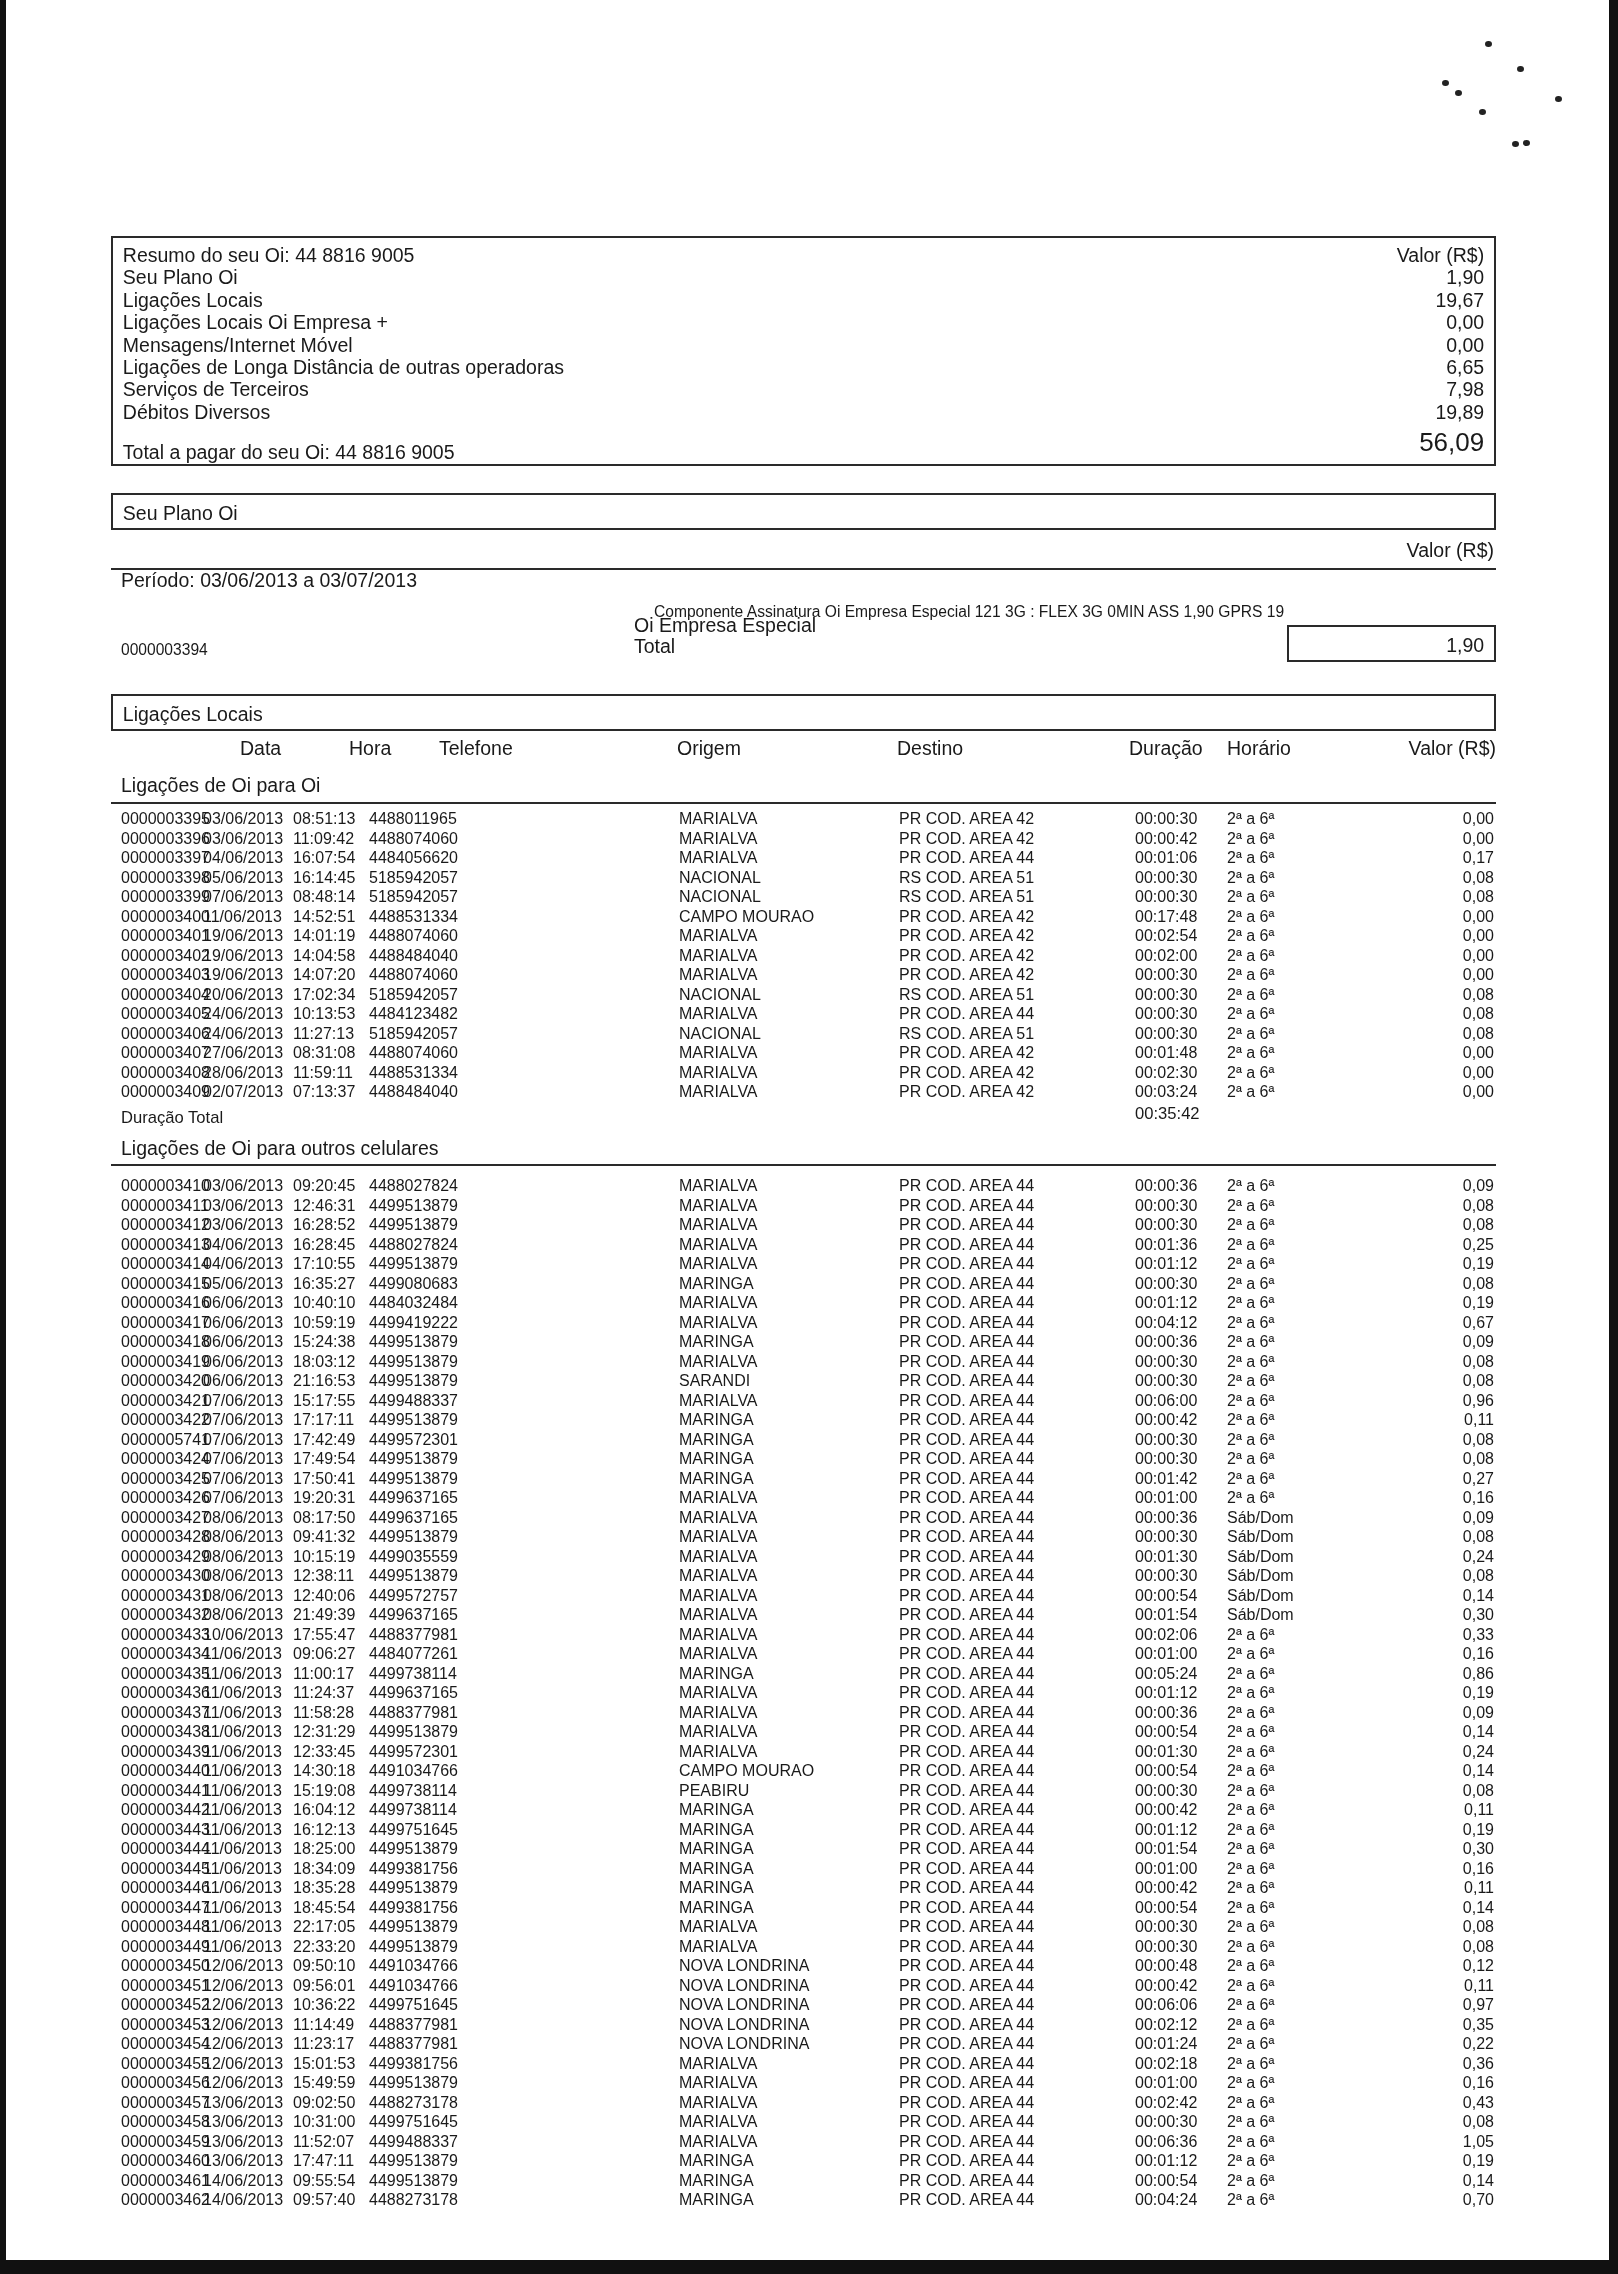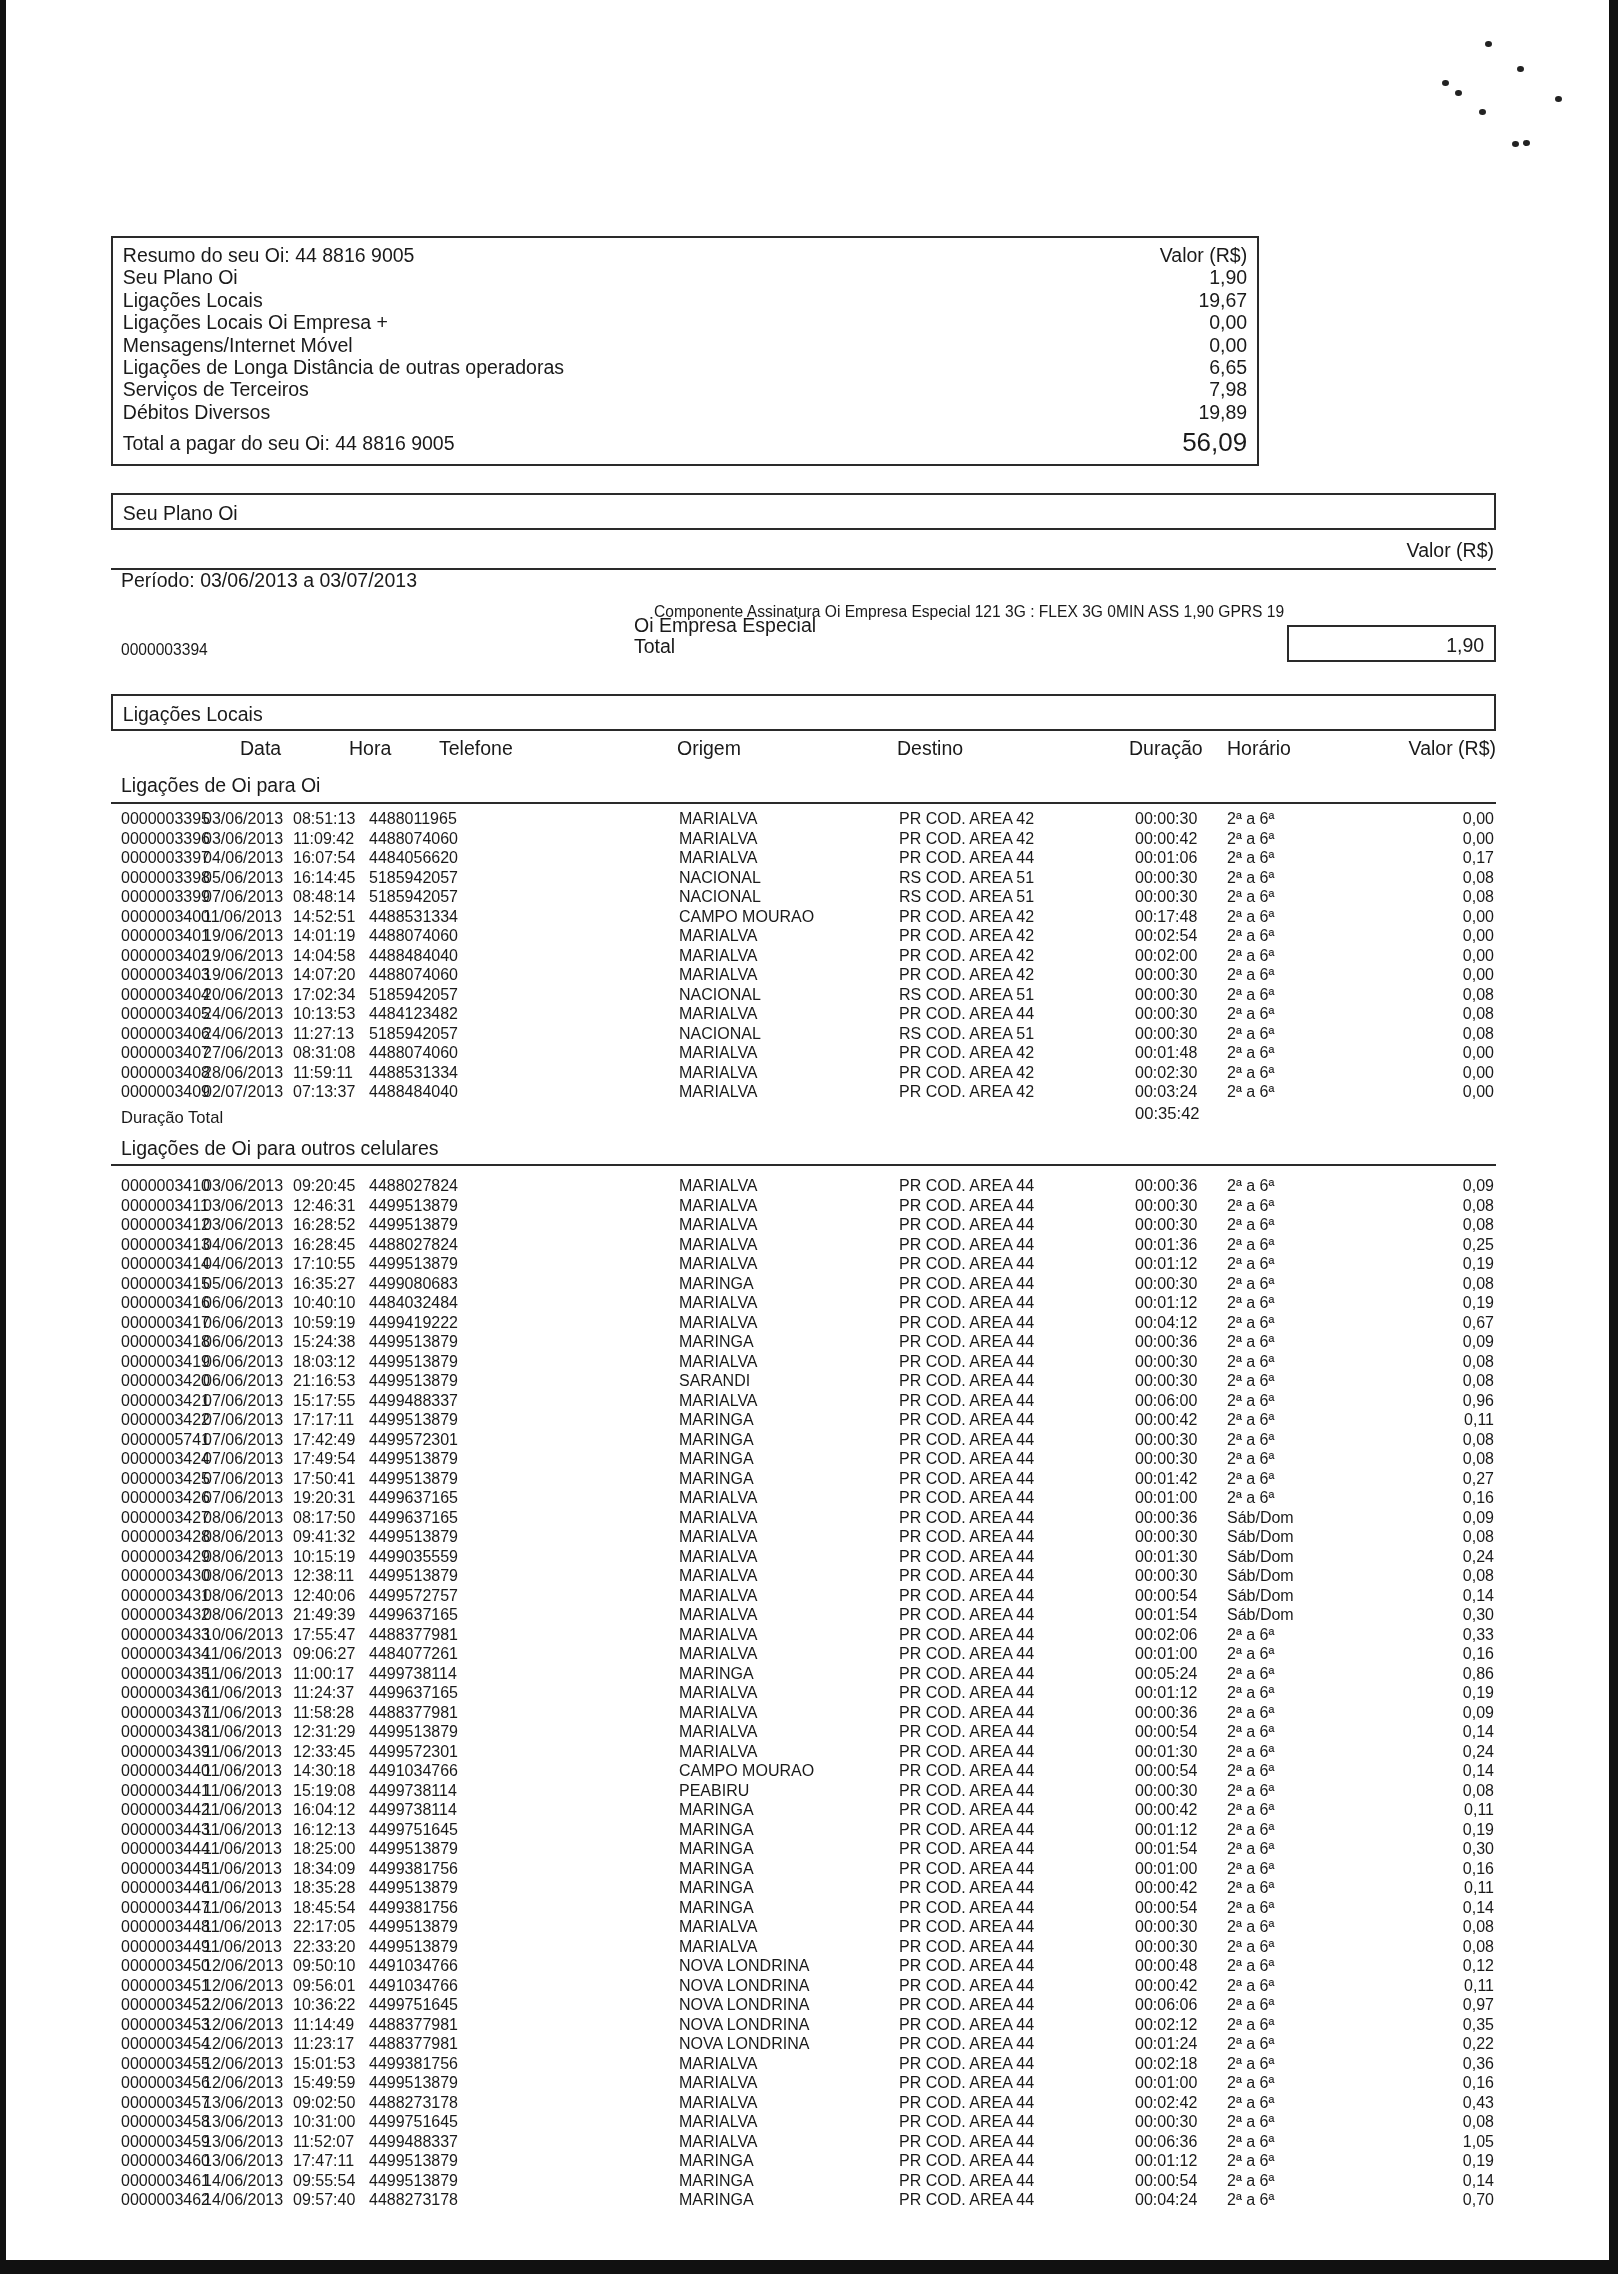--- a/index.html
+++ b/index.html
@@ -10,24 +10,24 @@
   }
   .scan-edge-left { position: absolute; left: 0; top: 0; width: 5.9px; height: 2274px; background: #111; }
   .scan-edge-right { position: absolute; right: 0; top: 0; width: 9.8px; height: 2274px; background: #111; }
   .scan-edge-bottom { position: absolute; left: 0; bottom: 0; width: 1619px; height: 13.7px; background: #111; }
   .dots { position: absolute; left: 1346px; top: 0; width: 273px; height: 176px; }
   .dot { position: absolute; width: 6.8px; height: 5.9px; border-radius: 50%; background: #222; }
 
   .box {
     position: absolute; border: 2px solid #2a2a2a; box-sizing: border-box;
   }
-  .summary { left: 111px; top: 236px; width: 1148px; height: 230px; }
+  .summary { left: 111px; top: 236px; width: 1385px; height: 230px; }
   .summary .labels { position: absolute; left: 9.8px; top: 5.9px; font-size: 19.5px; line-height: 22.4px; }
   .summary .values { position: absolute; right: 9.8px; top: 5.9px; font-size: 19.5px; line-height: 22.4px; text-align: right; }
-  .summary .total-label { position: absolute; left: 9.8px; bottom: 9px; font-size: 19.5px; }
+  .summary .total-label { position: absolute; left: 9.8px; bottom: 0; font-size: 19.5px; }
   .summary .total-value { position: absolute; right: 9.8px; bottom: 5.9px; font-size: 26px; margin-left: 20px; }
 
   .section-bar { left: 111px; width: 1385px; height: 37px; }
   .section-bar span { position: absolute; left: 9.8px; top: 6.8px; font-size: 19.5px; }
   .plan-bar { top: 493px; }
   .local-bar { top: 694px; }
 
   .abs { position: absolute; white-space: nowrap; }
   .hr { position: absolute; height: 2px; background: #2a2a2a; }
 

